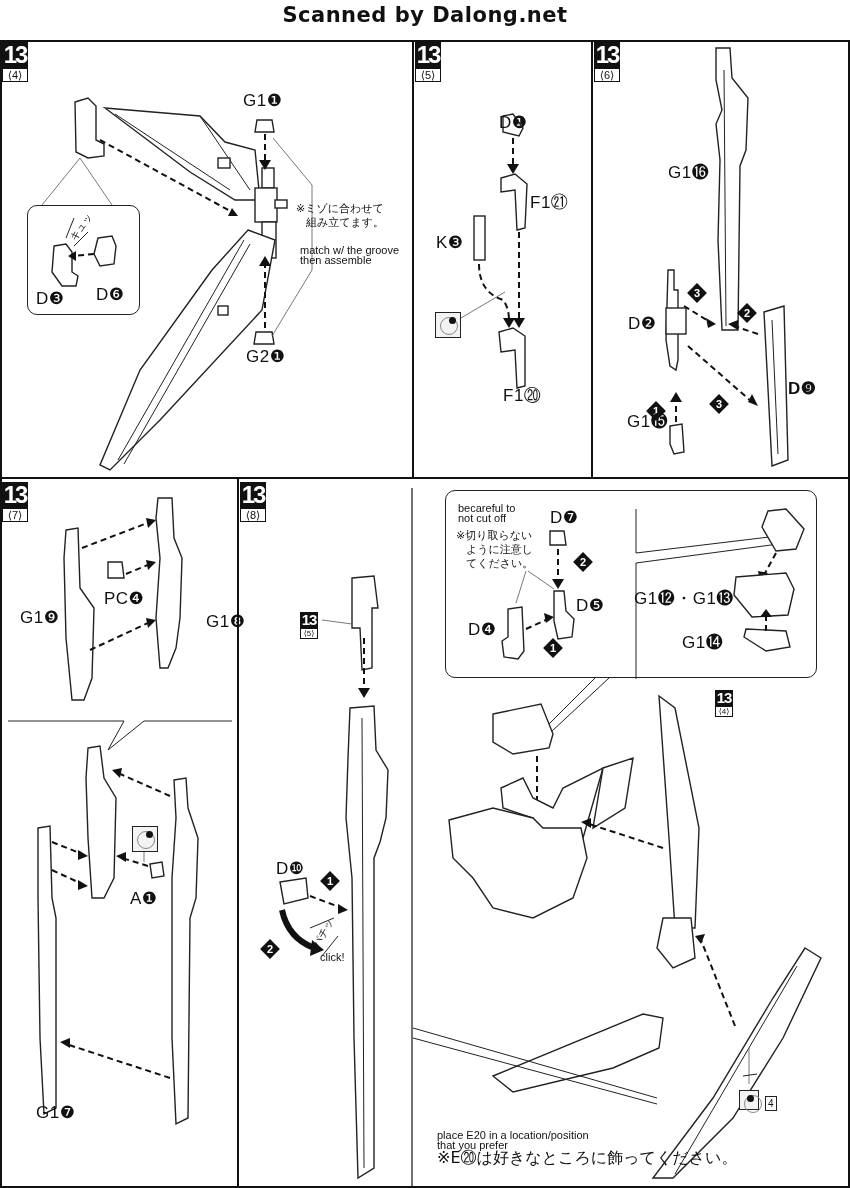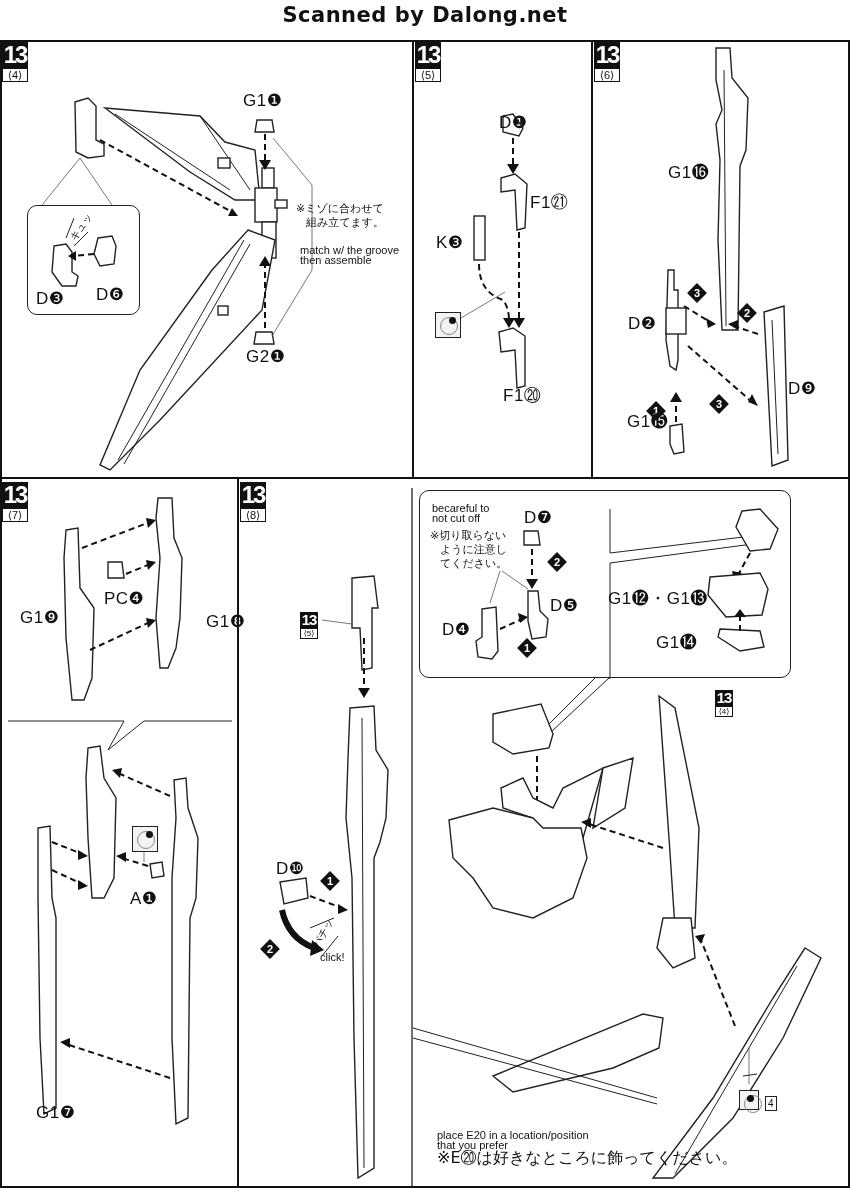--- a/index.html
+++ b/index.html
@@ -161,21 +161,21 @@
       <span>2</span>
     </div>
   <div class="step" style="left:120px;top:357px;">
       <span>3</span>
     </div>
   <div class="step" style="left:57px;top:364px;">
       <span>1</span>
     </div>
   <div class="lbl" style="left:76px;top:123px;">G1⓰</div>
   <div class="lbl" style="left:36px;top:257px;margin-top:16px;">D❷</div>
-  <div class="lbl" style="left:196px;top:338px;">D❾</div>
+  <div class="lbl" style="left:196px;top:338px;font-weight:bold;">D❾</div>
   <div class="lbl" style="left:35px;top:372px;">G1⓯</div>
 </div>
 
 <div class="panel" style="left:0;top:478px;width:238px;height:710px;">
   <div class="badge" style="left:2px;top:4px;">
     <span class="num">13</span>
     <span class="sub">⟨7⟩</span>
   </div>
   <svg class="art" width="238" height="710">
     <path class="part" d="M66 52 L78 50 L80 110 L94 130 L92 200 L84 222 L72 222 L66 160 L64 80 Z"></path>
@@ -244,21 +244,21 @@
     </div>
   <div class="step" style="left:25px;top:464px;">
       <span>2</span>
     </div>
   <div class="lbl" style="left:38px;top:380px;">D❿</div>
   <div class="jp" style="left:70px;top:448px;transform:rotate(-60deg);font-size:10px;">パチッ</div>
   <div class="note" style="left:82px;top:474px;">click!</div>
 </div>
 
 <div class="panel" style="left:413px;top:478px;width:437px;height:710px;">
-  <div class="inset" style="left:6px;top:12px;width:372px;height:188px;">
+  <div class="inset" style="left:32px;top:12px;width:372px;height:188px;">
     <div class="note" style="left:12px;top:12px;">becareful to</div>
     <div class="note" style="left:12px;top:22px;">not cut off</div>
     <div class="jp" style="left:10px;top:38px;">※切り取らない</div>
     <div class="jp" style="left:20px;top:52px;">ように注意し</div>
     <div class="jp" style="left:20px;top:66px;">てください。</div>
     <svg class="art" width="372" height="188">
       <path class="part" d="M104 40 L118 40 L120 54 L104 54 Z"></path>
       <line class="dash" x1="112" y1="58" x2="112" y2="90"></line>
       <path class="arrowhead" d="M106 88 L118 88 L112 98 Z"></path>
       <path class="part" d="M108 100 L118 100 L120 120 L128 128 L126 146 L112 148 L108 130 Z"></path>

